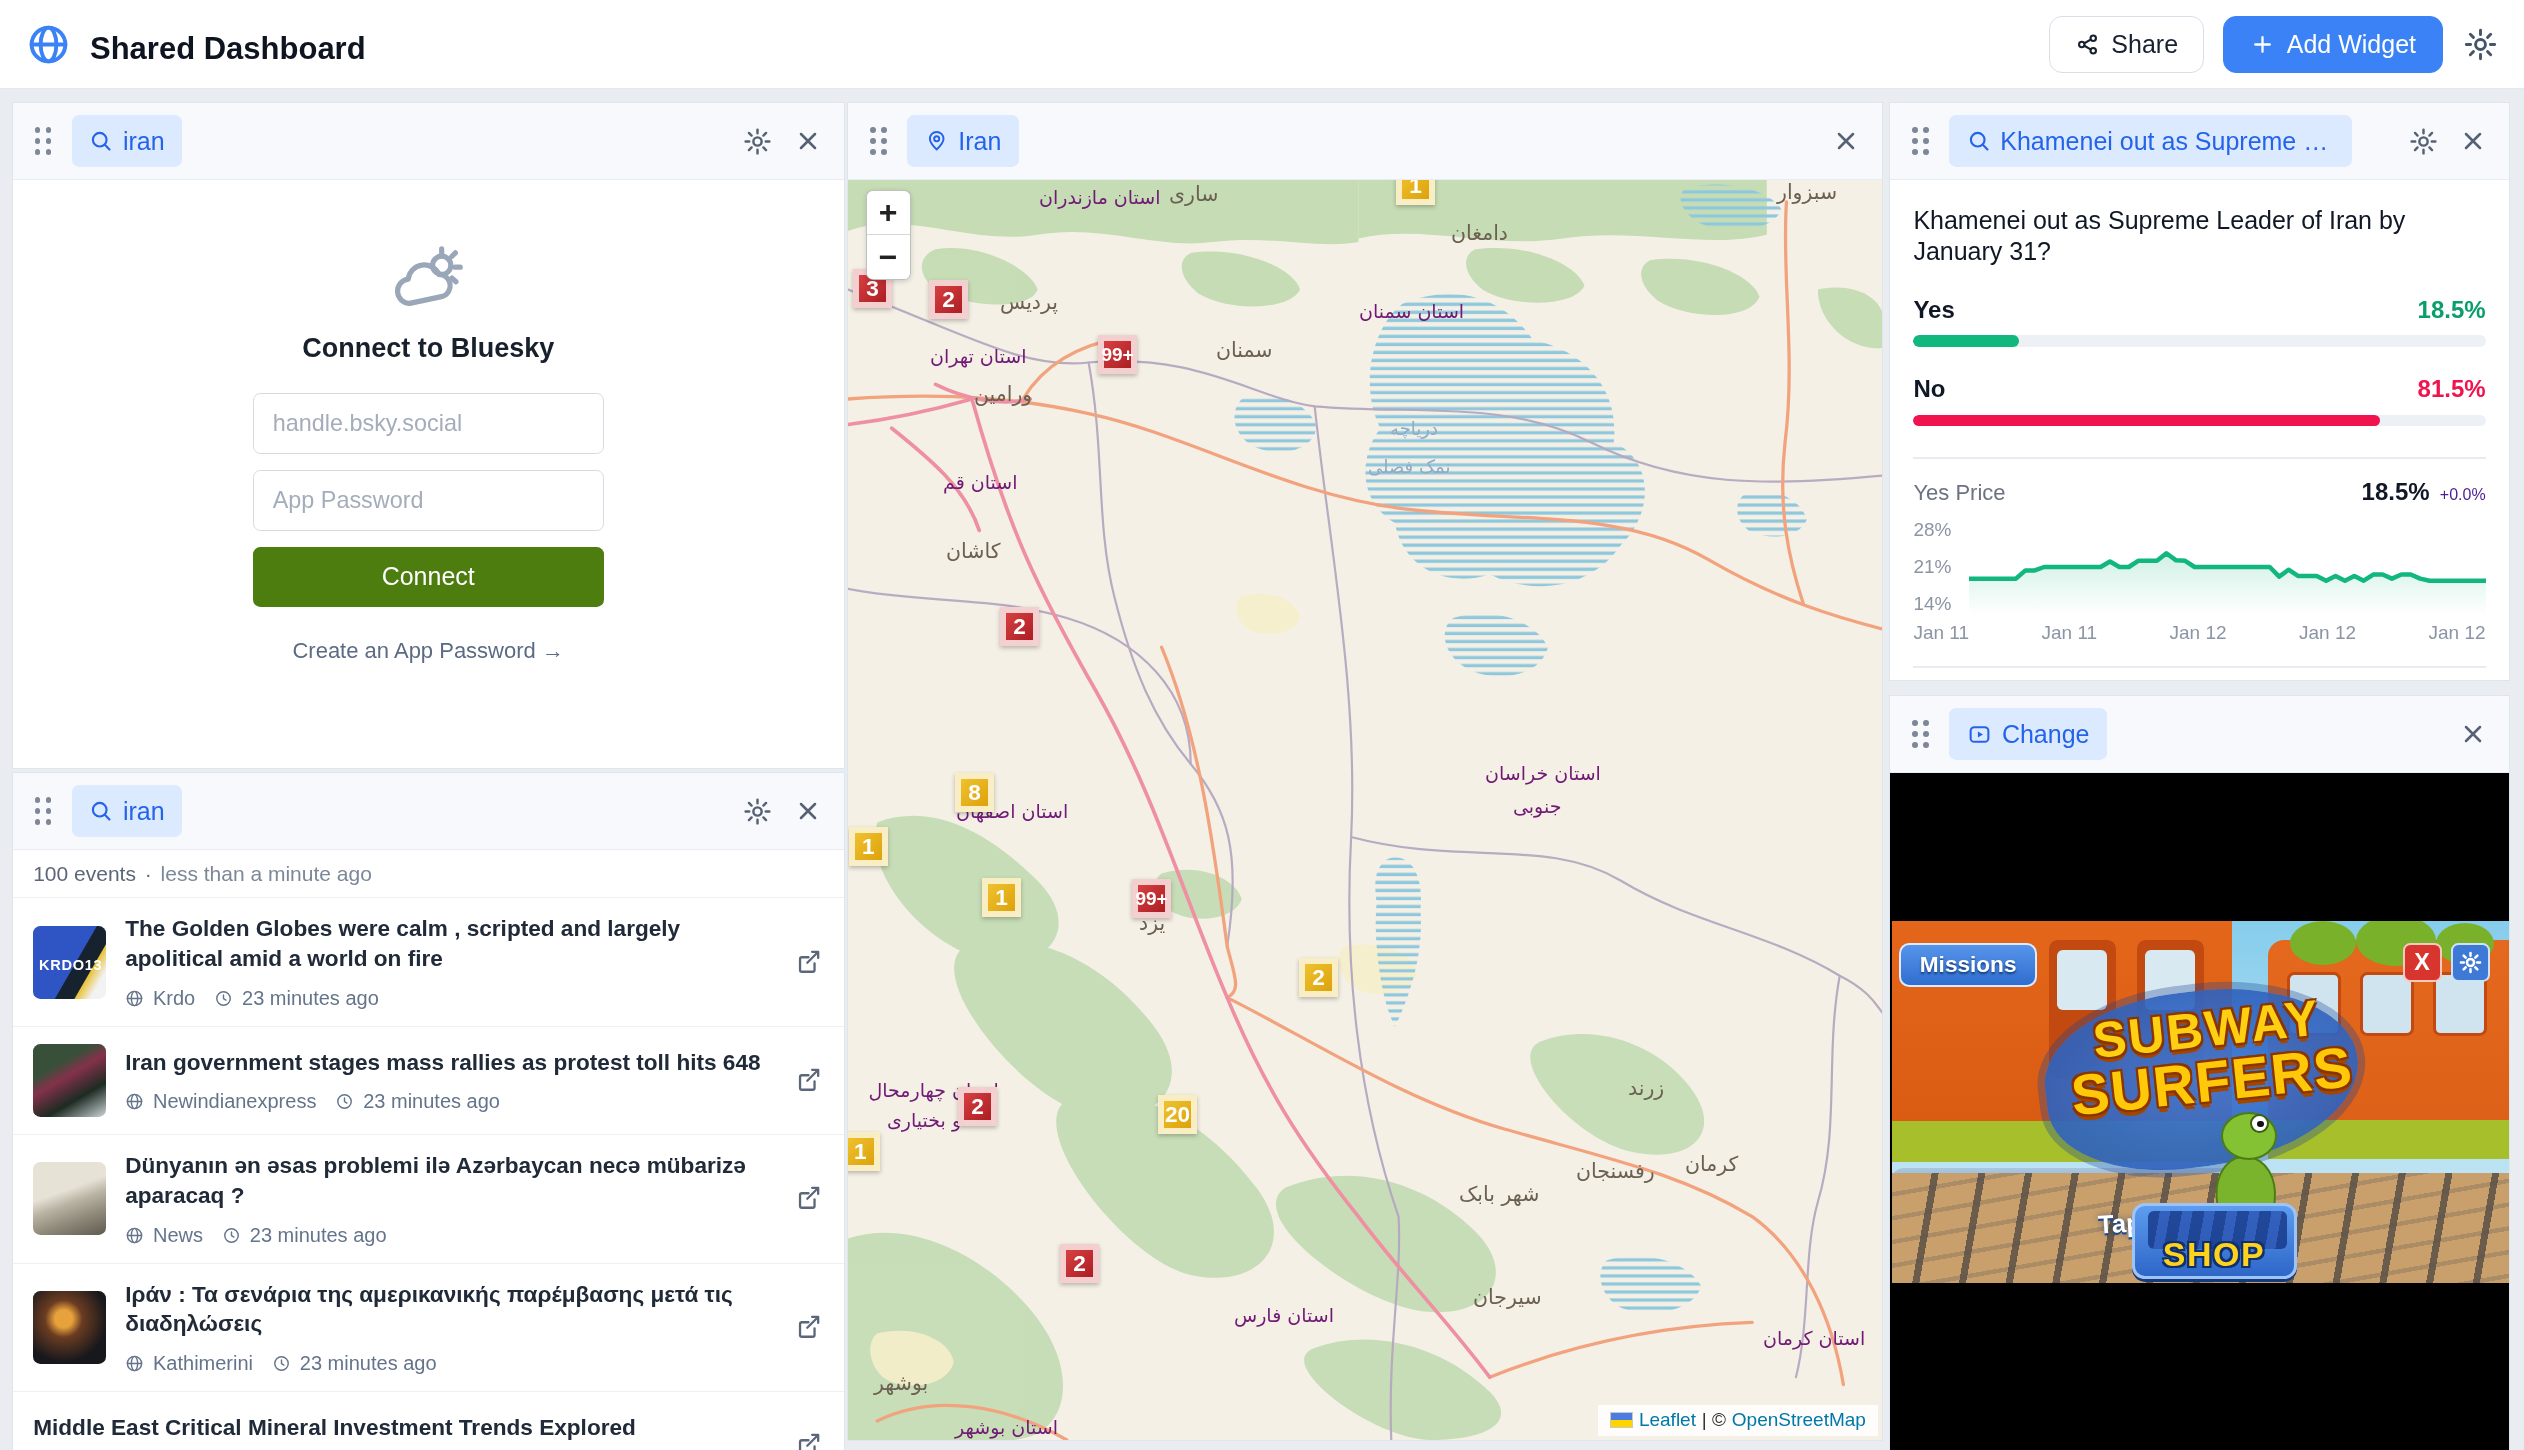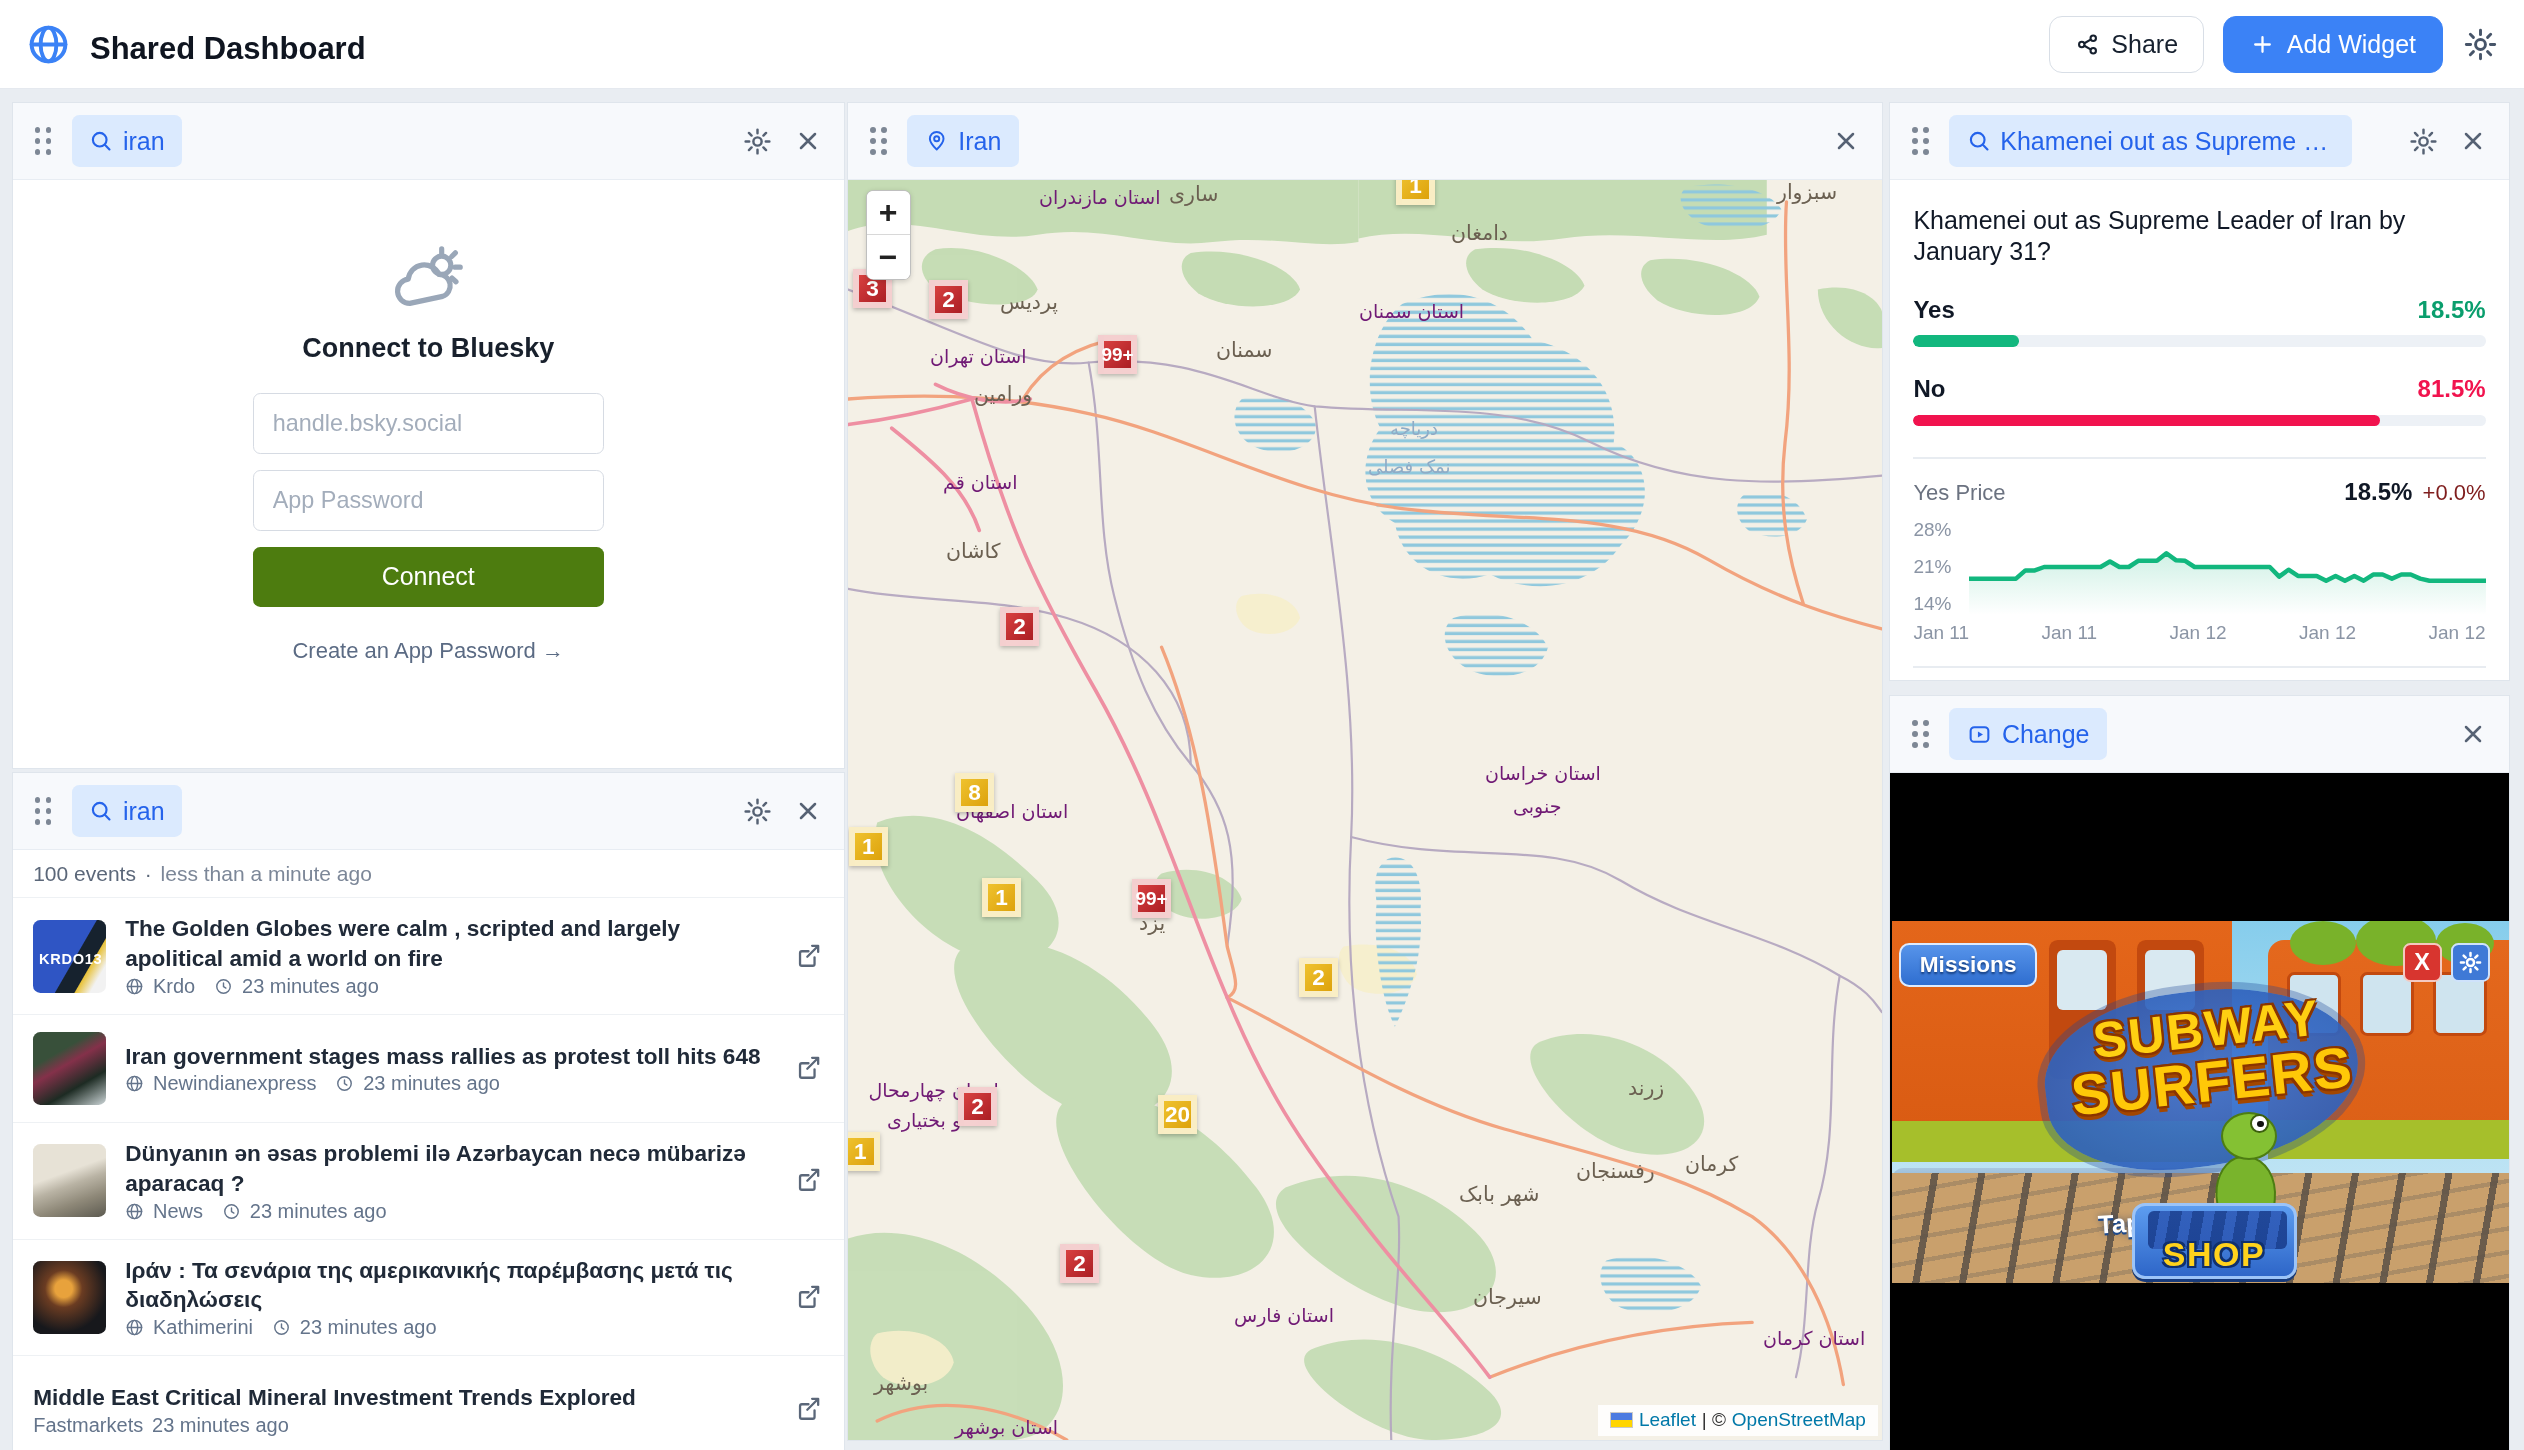--- a/index.html
+++ b/index.html
@@ -60,21 +60,21 @@
   .news-item{display:flex;align-items:center;gap:19px;padding:16px 20.5px;border-bottom:1.5px solid #eef1f4;
     min-height:108px;cursor:pointer}
   .thumb{width:73px;height:73px;border-radius:7.3px;flex:0 0 73px;position:relative;overflow:hidden}
   .thumb.krdo{background:linear-gradient(120deg,#2f55c4 55%,#16222e 56%,#16222e 72%,#e8c23a 73%,#f2f2f2 86%)}
   .thumb.krdo .tl{position:absolute;left:5.8px;top:31px;color:#fff;font-size:14.6px;font-weight:bold;letter-spacing:0.7px}
   .thumb.protest{background:linear-gradient(150deg,#38503a 0 30%,#84314a 45%,#1d2b23 70%,#cdd6d8 100%)}
   .thumb.meeting{background:linear-gradient(160deg,#e7e2d6 0 40%,#b9b3a4 55%,#8e8878 75%,#5c5a50 100%)}
   .thumb.dark{background:radial-gradient(circle at 42% 38%,#e8a23c 0 14%,#6b3c22 30%,#17181c 70%)}
   .news-main{flex:1;min-width:0}
   .news-title{font-size:22.6px;line-height:1.32;font-weight:600;color:#202a38}
-  .news-meta{display:flex;align-items:center;gap:8.8px;margin-top:1px;font-size:20px;color:#64748b}
+  .news-meta{display:flex;align-items:center;gap:8.8px;margin-top:13px;font-size:20px;color:#64748b}
   .news-meta .icon{color:#64748b}
   .news-ext{color:#5b6779;flex:0 0 auto;cursor:pointer}
 
   
   #w-map{left:847px;top:102px;width:1036px;height:1339px}
   .map-body{position:absolute;inset:77px 0 0 0;overflow:hidden;background:#f4f0e6}
   .map-body svg.geo{position:absolute;left:0;top:0;width:100%;height:100%}
   .map-label{position:absolute;font-family:"DejaVu Sans",sans-serif;white-space:nowrap;pointer-events:none}
   .map-label.city{color:#6b6051;font-size:20.5px}
   .map-label.province{color:#701a75;font-size:19px}
@@ -106,21 +106,21 @@
   .mk-row .val-no{font-size:24px;font-weight:bold;color:var(--red)}
   .track{height:11.7px;background:#edf1f6;border-radius:5.8px;margin-top:11.7px;overflow:hidden}
   .fill{height:100%;border-radius:5.8px}
   .fill.green{background:var(--green)}
   .fill.red{background:var(--red)}
   .mk-div{height:1.5px;background:#e8ecf1;margin-top:31px}
   .price-row{display:flex;justify-content:space-between;align-items:baseline;margin-top:19px}
   .price-row .plab{font-size:22px;color:#6b7280}
   .price-row .pvals{display:flex;gap:10.2px;align-items:baseline}
   .price-row .pv{font-size:24px;font-weight:bold;color:#101826}
-  .price-row .pc{font-size:22px;color:#7f1d1d}
+  .price-row .pc{font-size:16px;color:#4c1d95}
   .chart-wrap{display:flex;margin-top:13px;gap:7.3px}
   .ylabs{display:flex;flex-direction:column;justify-content:space-between;height:96px;font-size:19px;color:#8b95a5;
     flex:0 0 48px}
   .plot{flex:1;height:96px}
   .xlabs{display:flex;justify-content:space-between;margin-top:7.3px;font-size:19px;color:#8b95a5}
 
   
   #w-change{left:1889px;top:695px;width:621px;height:756px}
   .ch-body{position:absolute;inset:77px 0 0 0;background:#000}
   .game{position:absolute;left:1.5px;top:148px;width:617px;height:362px;overflow:hidden;

